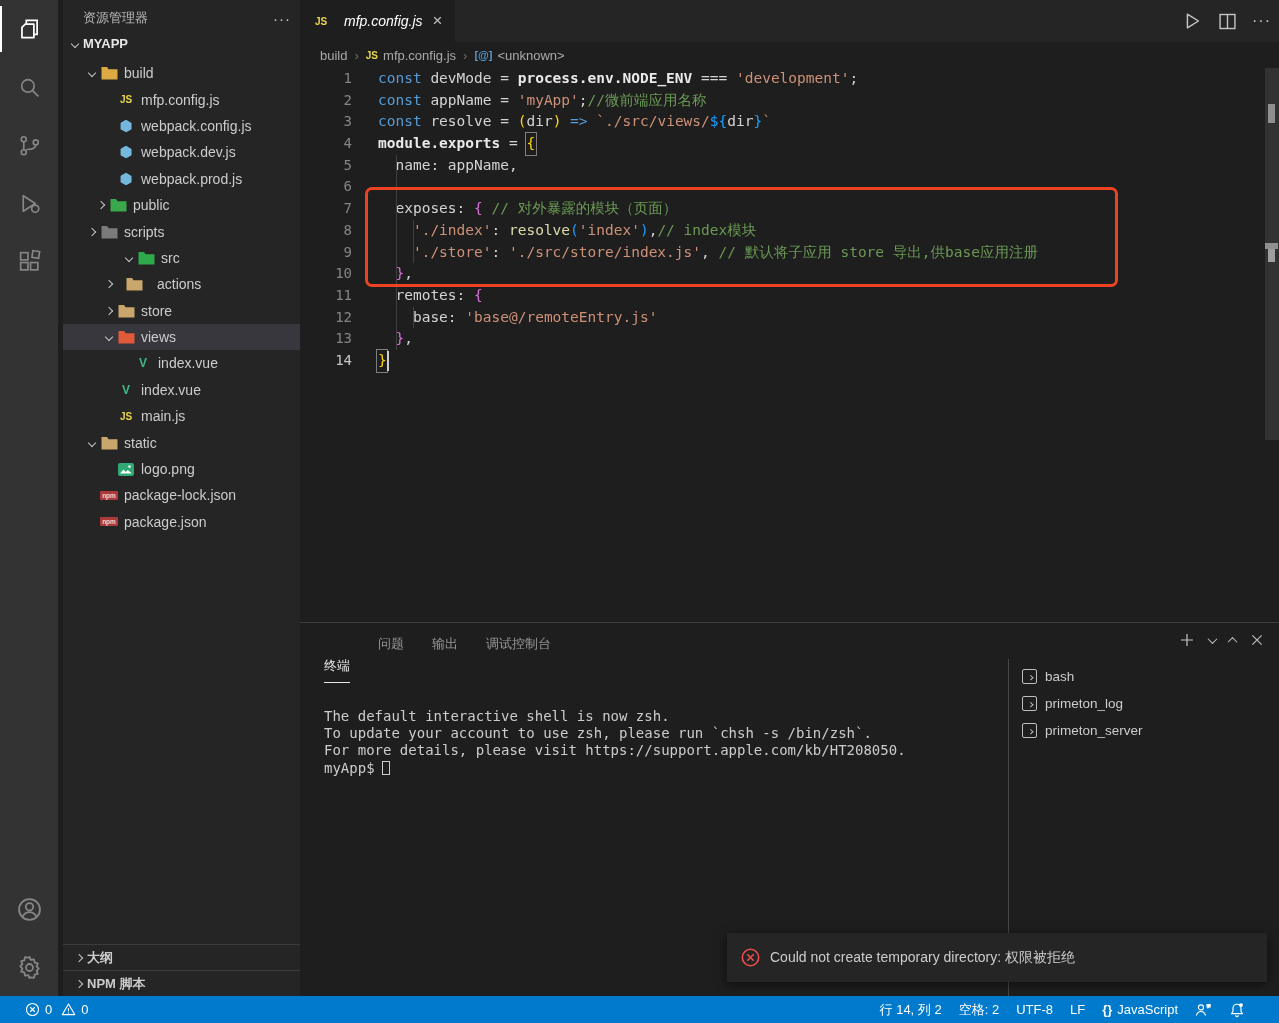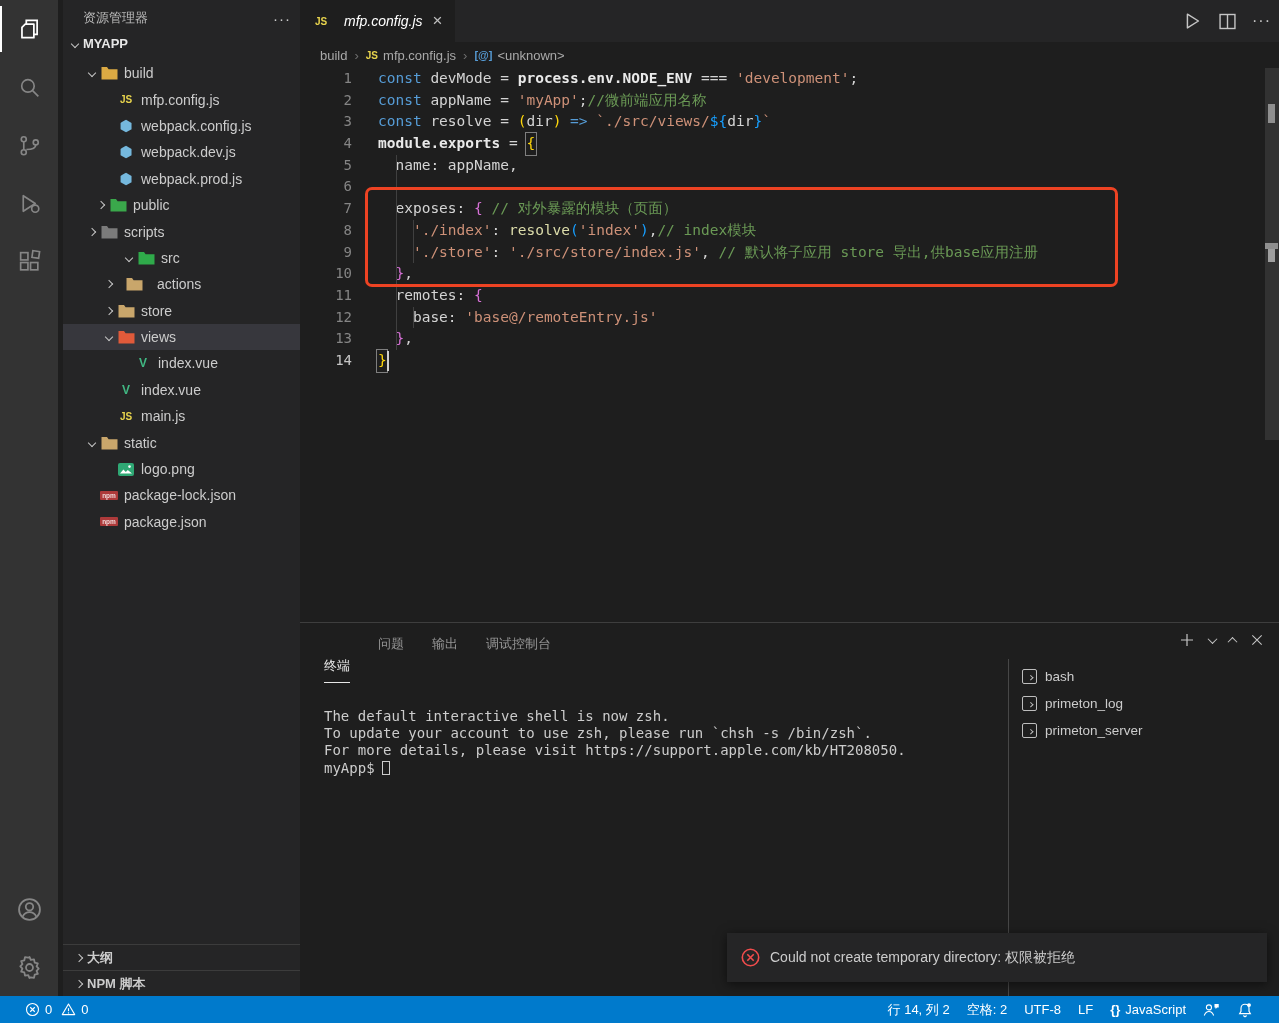--- a/index.html
+++ b/index.html
@@ -101,21 +101,21 @@
 
   
   .toast { position:absolute; left:727px; top:933px; width:540px; height:49px; background:#252526;
            box-shadow:0 2px 10px rgba(0,0,0,0.55); display:flex; align-items:center; padding:0 14px; z-index:50; }
   .toast-msg { font-size:14px; color:#cccccc; margin-left:10px; }
 
   
   .statusbar { position:absolute; left:0; top:996px; width:1279px; height:27px; background:#007acc; color:#ffffff;
                display:flex; align-items:center; justify-content:space-between; font-size:13px; }
   .sb-left { display:flex; align-items:center; gap:5px; padding-left:25px; cursor:pointer; }
-  .sb-right { display:flex; align-items:center; gap:17px; padding-right:20px; }
+  .sb-right { display:flex; align-items:center; gap:17px; padding-right:28px; }
   .sb-item { display:flex; align-items:center; gap:5px; cursor:pointer; white-space:nowrap; }
   .braces { font-size:13px; font-weight:bold; }
   svg { display:block; }
 </style>
 </head>
 <body>
 
 <div class="app">
 
   <nav class="activitybar">

